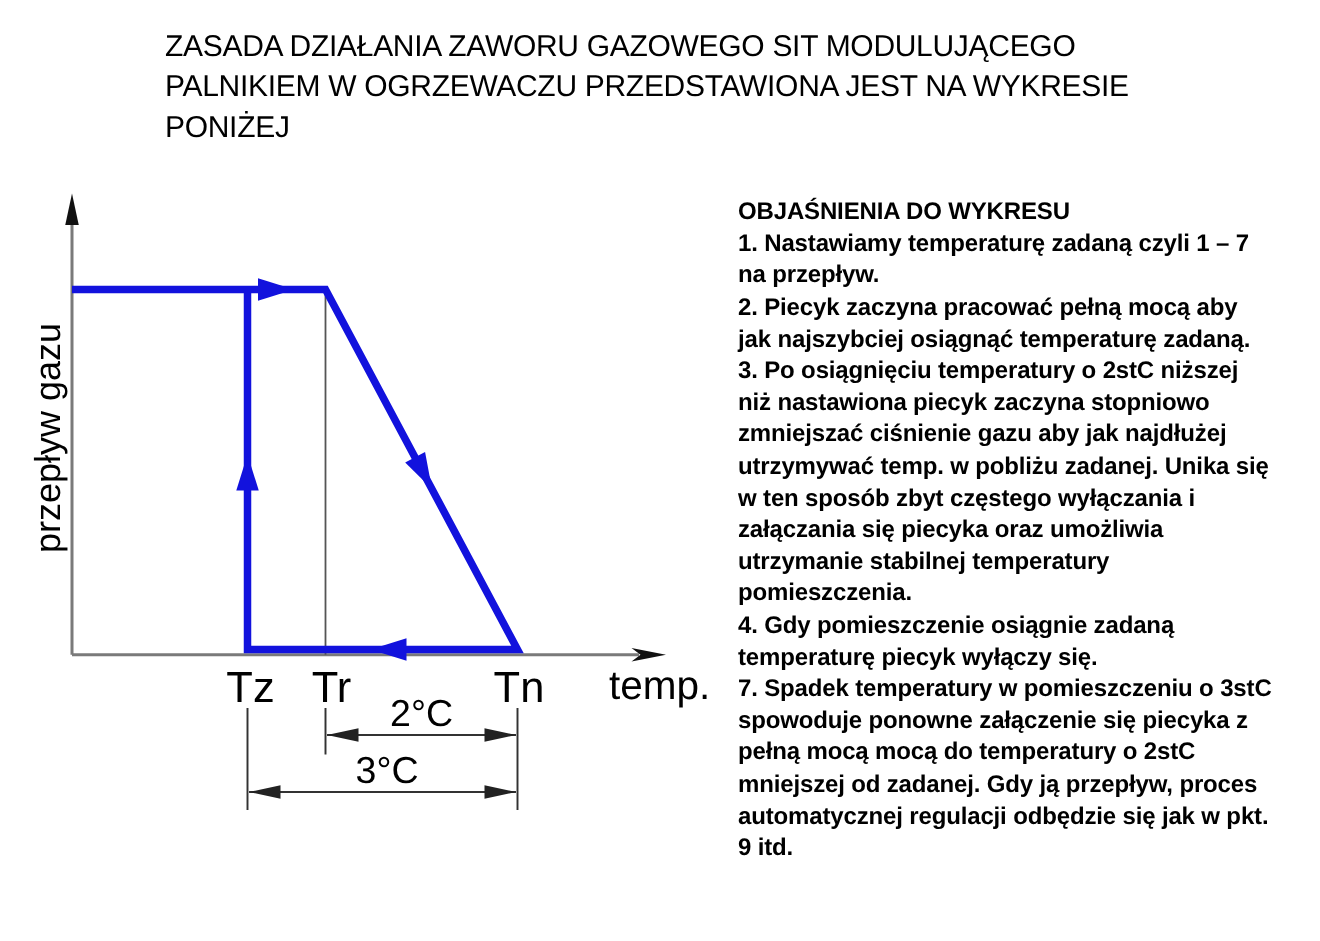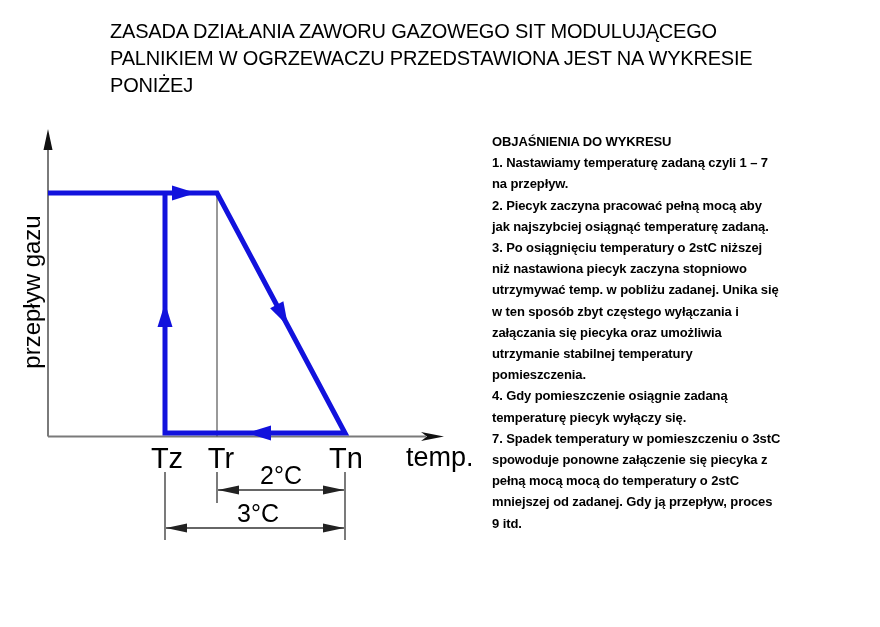--- a/index.html
+++ b/index.html
@@ -12,21 +12,21 @@
     color:#000;
   }
   .title{
     position:absolute;left:110px;top:18px;
     font-size:20px;line-height:27px;font-weight:normal;
     letter-spacing:-0.2px;
     white-space:pre-line;
   }
   .explanation{
     position:absolute;left:492px;top:131px;
-    font-size:13px;line-height:21.2px;font-weight:bold;
+    font-size:16px;line-height:21.2px;font-weight:bold;
     letter-spacing:-0.1px;
   }
   .explanation .exp-title{white-space:nowrap;}
   .explanation .exp-line{white-space:nowrap;}
   svg.chart{position:absolute;left:0;top:120px;}
   svg text{font-family:"Liberation Sans", sans-serif;fill:#000;}
   .axis-line{stroke:var(--axis);stroke-width:2;fill:none;}
   .axis-arrow{fill:#111;}
   .ref-line{stroke:#555;stroke-width:1.2;fill:none;}
   .curve{stroke:var(--curve);stroke-width:5;fill:none;stroke-linejoin:miter;}
@@ -84,26 +84,28 @@
 
 <div class="explanation">
   <div class="exp-title">OBJAŚNIENIA DO WYKRESU</div>
   <div>
       <div class="exp-line">1. Nastawiamy temperaturę zadaną czyli 1 – 7</div>
       <div class="exp-line">na przepływ.</div>
       <div class="exp-line">2. Piecyk zaczyna pracować pełną mocą aby</div>
       <div class="exp-line">jak najszybciej osiągnąć temperaturę zadaną.</div>
       <div class="exp-line">3. Po osiągnięciu temperatury o 2stC niższej</div>
       <div class="exp-line">niż nastawiona piecyk zaczyna stopniowo</div>
+      <div class="exp-line">zmniejszać ciśnienie gazu aby jak najdłużej</div>
       <div class="exp-line">utrzymywać temp. w pobliżu zadanej. Unika się</div>
       <div class="exp-line">w ten sposób zbyt częstego wyłączania i</div>
       <div class="exp-line">załączania się piecyka oraz umożliwia</div>
       <div class="exp-line">utrzymanie stabilnej temperatury</div>
       <div class="exp-line">pomieszczenia.</div>
       <div class="exp-line">4. Gdy pomieszczenie osiągnie zadaną</div>
       <div class="exp-line">temperaturę piecyk wyłączy się.</div>
       <div class="exp-line">7. Spadek temperatury w pomieszczeniu o 3stC</div>
       <div class="exp-line">spowoduje ponowne załączenie się piecyka z</div>
       <div class="exp-line">pełną mocą mocą do temperatury o 2stC</div>
       <div class="exp-line">mniejszej od zadanej. Gdy ją przepływ, proces</div>
+      <div class="exp-line">automatycznej regulacji odbędzie się jak w pkt.</div>
       <div class="exp-line">9 itd.</div>
     </div>
 </div>
 
 </body></html>

